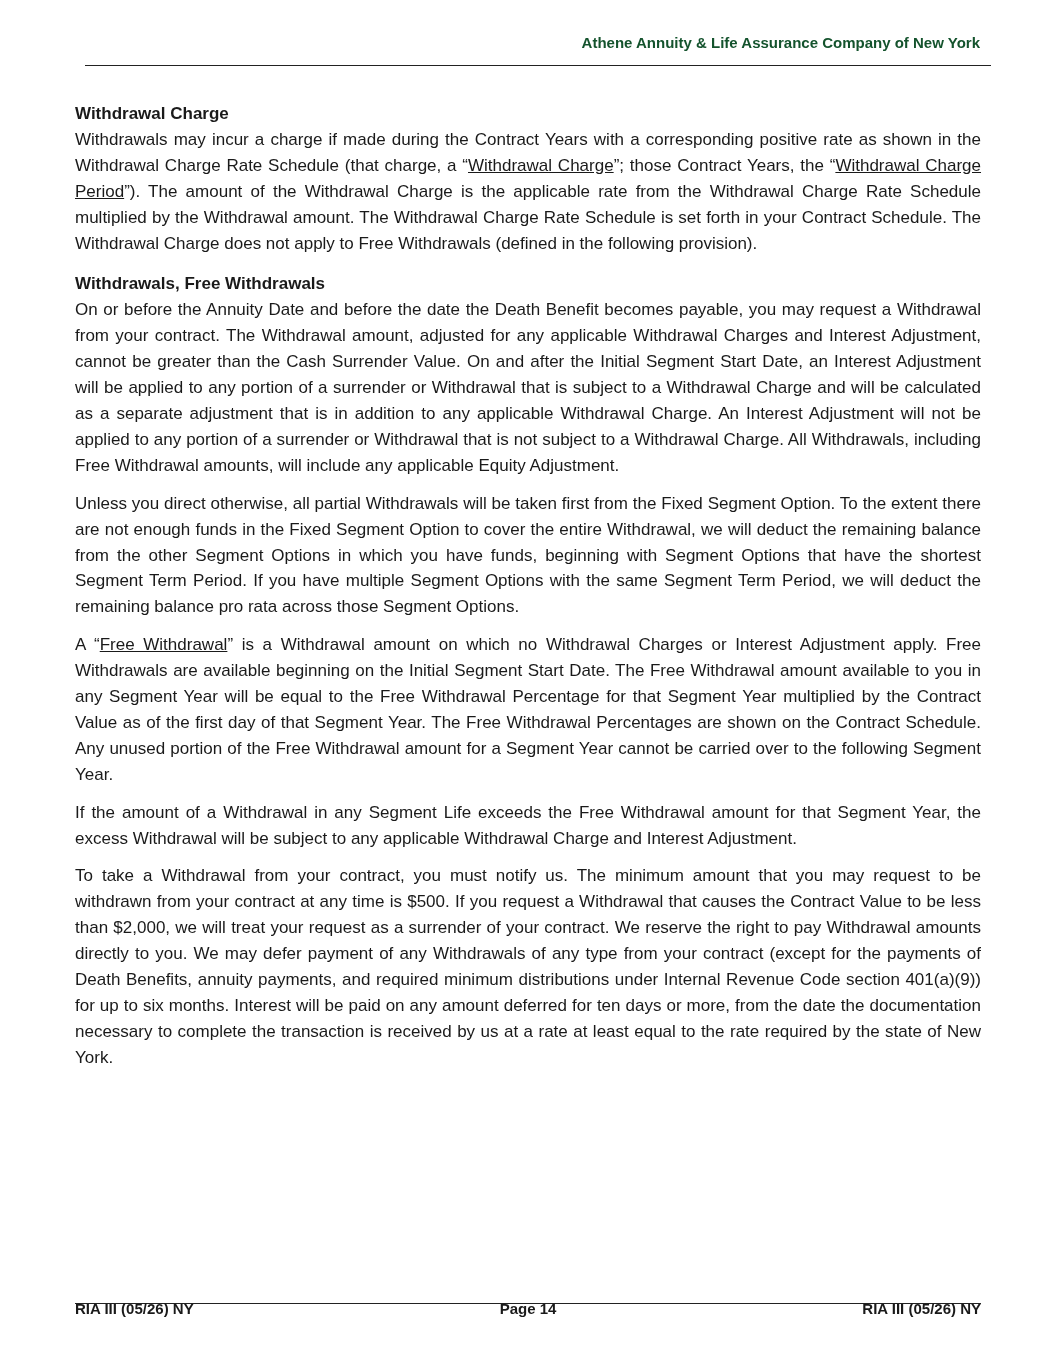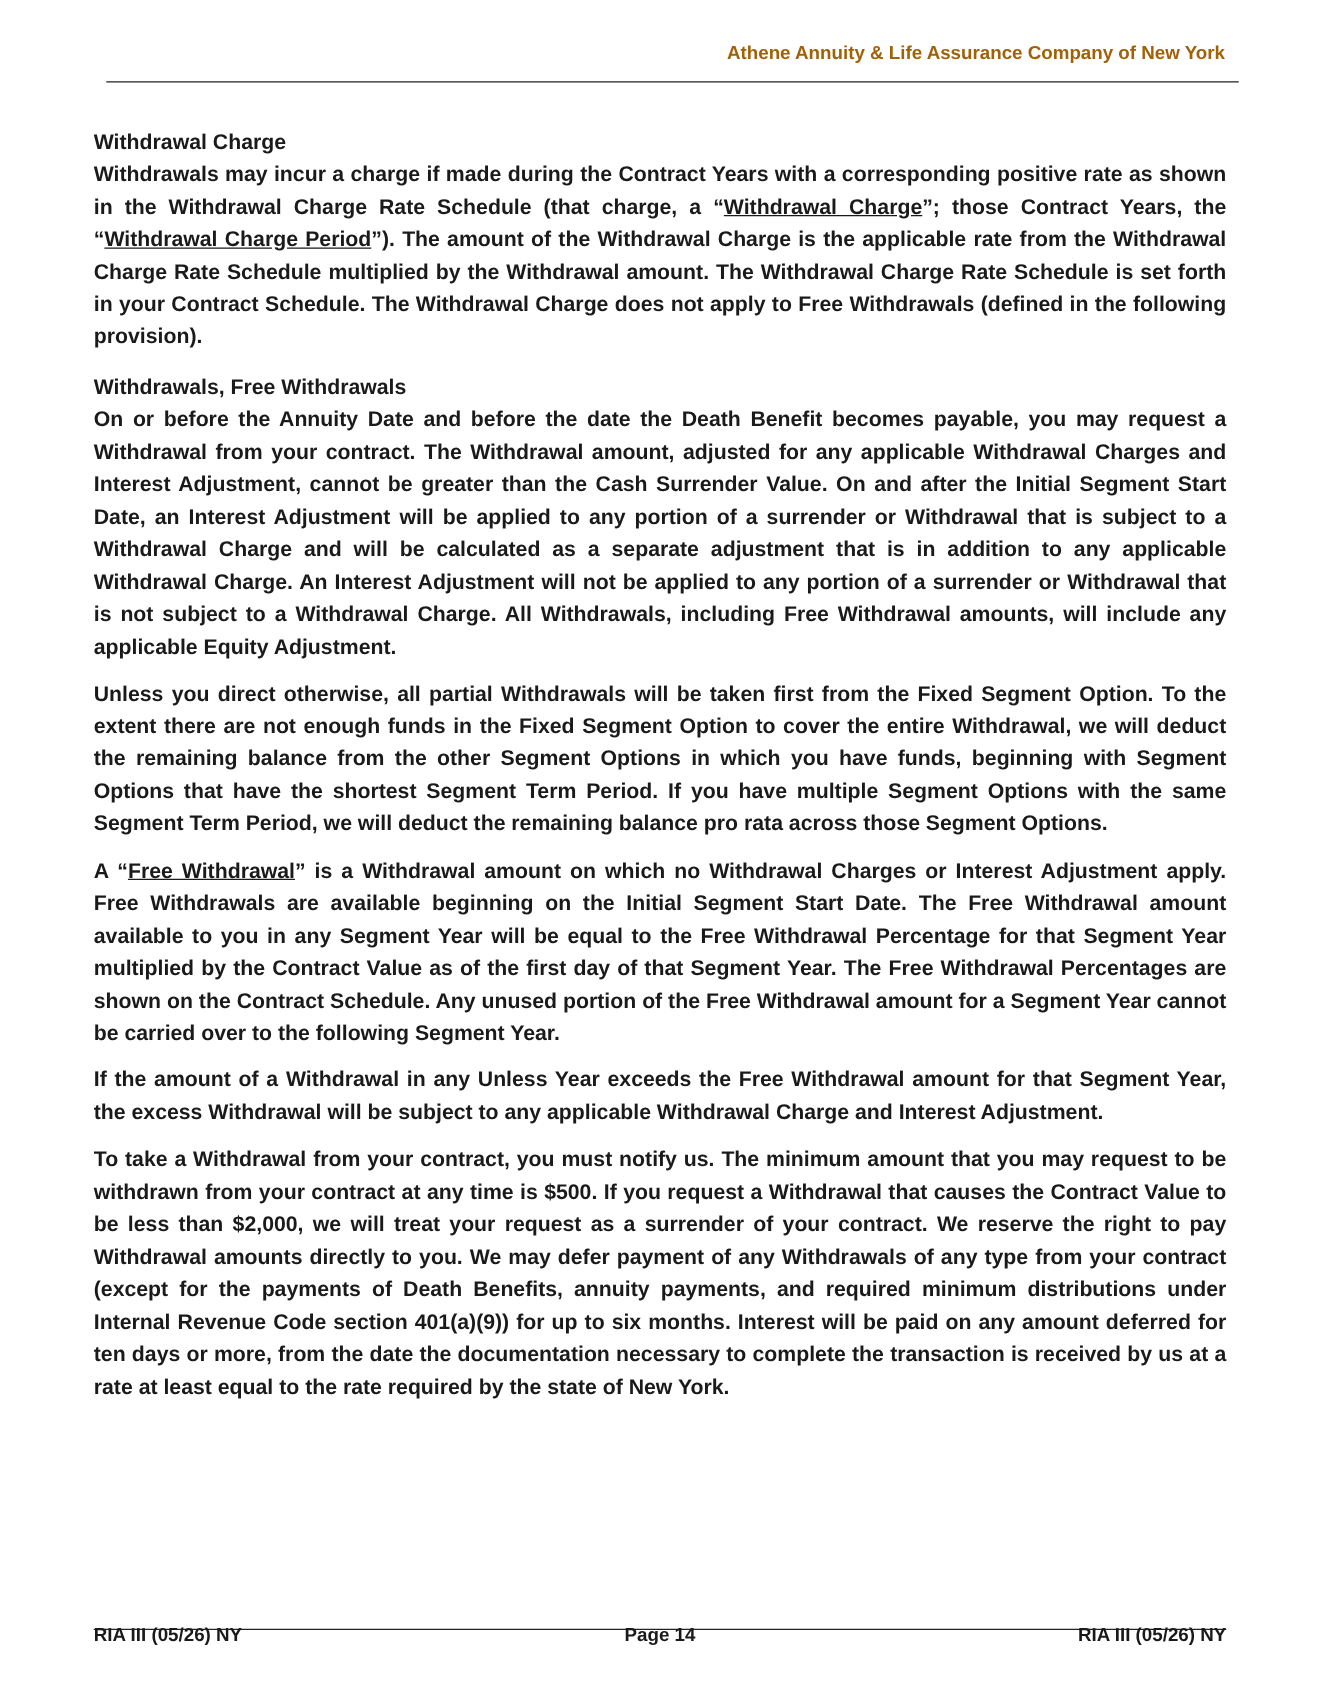--- a/index.html
+++ b/index.html
@@ -14,21 +14,21 @@
       font-family: "Liberation Sans", sans-serif;
       color: #1a1a1a;
       overflow: hidden;
     }
     .page-header {
       position: absolute;
       top: 34px;
       right: 75px;
       font-size: 15px;
       font-weight: bold;
-      color: #a16207;
+      color: #14532d;
     }
     .header-rule {
       position: absolute;
       top: 65px;
       left: 85px;
       width: 906px;
       height: 0;
       border-top: 1.5px solid #222;
     }
     .content {
@@ -39,21 +39,20 @@
       font-size: 17px;
       line-height: 25.9px;
     }
     .section-title {
       font-weight: bold;
       margin: 0;
     }
     p {
       margin: 0 0 12px 0;
       text-align: justify;
-      font-weight: bold;
     }
     p.after-title {
       margin-top: 0;
     }
     .u {
       text-decoration: underline;
     }
     .section + .section {
       margin-top: 15px;
     }
@@ -88,21 +87,21 @@
   <div class="section">
     <div class="section-title">Withdrawal Charge</div>
     <p class="after-title"><span>Withdrawals may incur a charge if made during the Contract Years with a corresponding positive rate as shown in the Withdrawal Charge Rate Schedule (that charge, a “</span><span class="u">Withdrawal Charge</span><span>”; those Contract Years, the “</span><span class="u">Withdrawal Charge Period</span><span>”). The amount of the Withdrawal Charge is the applicable rate from the Withdrawal Charge Rate Schedule multiplied by the Withdrawal amount. The Withdrawal Charge Rate Schedule is set forth in your Contract Schedule. The Withdrawal Charge does not apply to Free Withdrawals (defined in the following provision).</span></p>
   </div>
 
   <div class="section">
     <div class="section-title">Withdrawals, Free Withdrawals</div>
     <p class="after-title">On or before the Annuity Date and before the date the Death Benefit becomes payable, you may request a Withdrawal from your contract. The Withdrawal amount, adjusted for any applicable Withdrawal Charges and Interest Adjustment, cannot be greater than the Cash Surrender Value. On and after the Initial Segment Start Date, an Interest Adjustment will be applied to any portion of a surrender or Withdrawal that is subject to a Withdrawal Charge and will be calculated as a separate adjustment that is in addition to any applicable Withdrawal Charge. An Interest Adjustment will not be applied to any portion of a surrender or Withdrawal that is not subject to a Withdrawal Charge. All Withdrawals, including Free Withdrawal amounts, will include any applicable Equity Adjustment.</p>
     <p>Unless you direct otherwise, all partial Withdrawals will be taken first from the Fixed Segment Option. To the extent there are not enough funds in the Fixed Segment Option to cover the entire Withdrawal, we will deduct the remaining balance from the other Segment Options in which you have funds, beginning with Segment Options that have the shortest Segment Term Period. If you have multiple Segment Options with the same Segment Term Period, we will deduct the remaining balance pro rata across those Segment Options.</p>
     <p><span>A “</span><span class="u">Free Withdrawal</span><span>” is a Withdrawal amount on which no Withdrawal Charges or Interest Adjustment apply. Free Withdrawals are available beginning on the Initial Segment Start Date. The Free Withdrawal amount available to you in any Segment Year will be equal to the Free Withdrawal Percentage for that Segment Year multiplied by the Contract Value as of the first day of that Segment Year. The Free Withdrawal Percentages are shown on the Contract Schedule. Any unused portion of the Free Withdrawal amount for a Segment Year cannot be carried over to the following Segment Year.</span></p>
-    <p>If the amount of a Withdrawal in any Unless Year exceeds the Free Withdrawal amount for that Segment Year, the excess Withdrawal will be subject to any applicable Withdrawal Charge and Interest Adjustment.</p>
+    <p>If the amount of a Withdrawal in any Segment Life exceeds the Free Withdrawal amount for that Segment Year, the excess Withdrawal will be subject to any applicable Withdrawal Charge and Interest Adjustment.</p>
     <p>To take a Withdrawal from your contract, you must notify us. The minimum amount that you may request to be withdrawn from your contract at any time is $500. If you request a Withdrawal that causes the Contract Value to be less than $2,000, we will treat your request as a surrender of your contract. We reserve the right to pay Withdrawal amounts directly to you. We may defer payment of any Withdrawals of any type from your contract (except for the payments of Death Benefits, annuity payments, and required minimum distributions under Internal Revenue Code section 401(a)(9)) for up to six months. Interest will be paid on any amount deferred for ten days or more, from the date the documentation necessary to complete the transaction is received by us at a rate at least equal to the rate required by the state of New York.</p>
   </div>
 
 </div>
 
 <div class="footer-rule"></div>
 <div class="page-footer">
   <span>RIA III (05/26) NY</span>
   <span>Page 14</span>
   <span>RIA III (05/26) NY</span>

